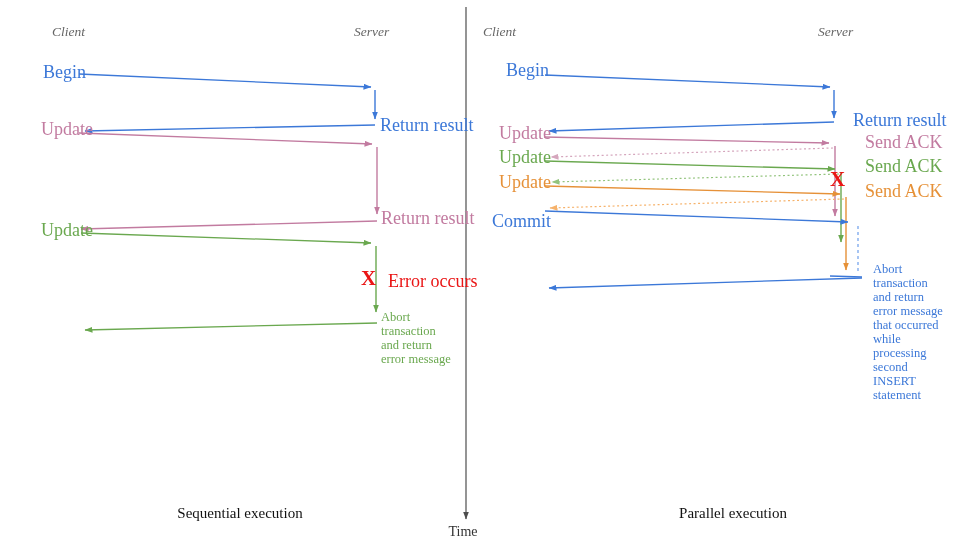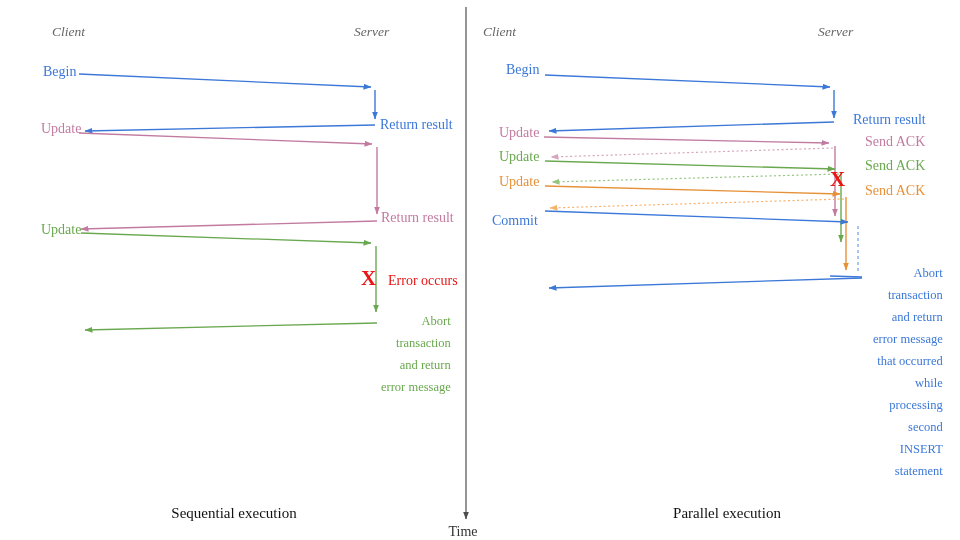--- a/index.html
+++ b/index.html
@@ -1,28 +1,28 @@
 <!DOCTYPE html>
 <html><head>
 <meta charset="utf-8">
 <style>
   html,body{margin:0;padding:0;background:#ffffff;}
   #stage{position:relative;width:960px;height:540px;background:#fff;overflow:hidden;
          font-family:Liberation Serif, serif;}
   #arrows{position:absolute;left:0;top:0;width:960px;height:540px;}
-  .lbl{position:absolute;font-size:14px;line-height:14px;white-space:nowrap;}
+  .lbl{position:absolute;font-size:18px;line-height:14px;white-space:nowrap;}
   .hdr{font-style:italic;font-size:13.5px;color:#666666;}
   .blue{color:#3c78d8;}
   .pink{color:#c27ba0;}
   .green{color:#6aa84f;}
   .orange{color:#e69138;}
   .red{color:#ea1616;}
-  .note{white-space:pre-line;line-height:22px;font-size:12.5px;text-align:right;}
+  .note{white-space:pre-line;line-height:14px;font-size:12.5px;}
   .xmark{font-size:21px;font-weight:bold;line-height:21px;}
-  .caption{font-size:15px;color:#111111;transform:translateX(-50%);}
+  .caption{font-size:15px;color:#111111;transform:translateX(-50%);margin-left:6px;}
   .timelbl{font-size:14px;color:#333333;transform:translateX(-50%);}
 </style>
 </head>
 <body>
 
 <div id="stage">
 
   <svg id="arrows" viewBox="0 0 960 540">
     <defs>
       <marker id="ah-blue" markerWidth="8" markerHeight="6" refX="7.5" refY="3" orient="auto" markerUnits="userSpaceOnUse">

